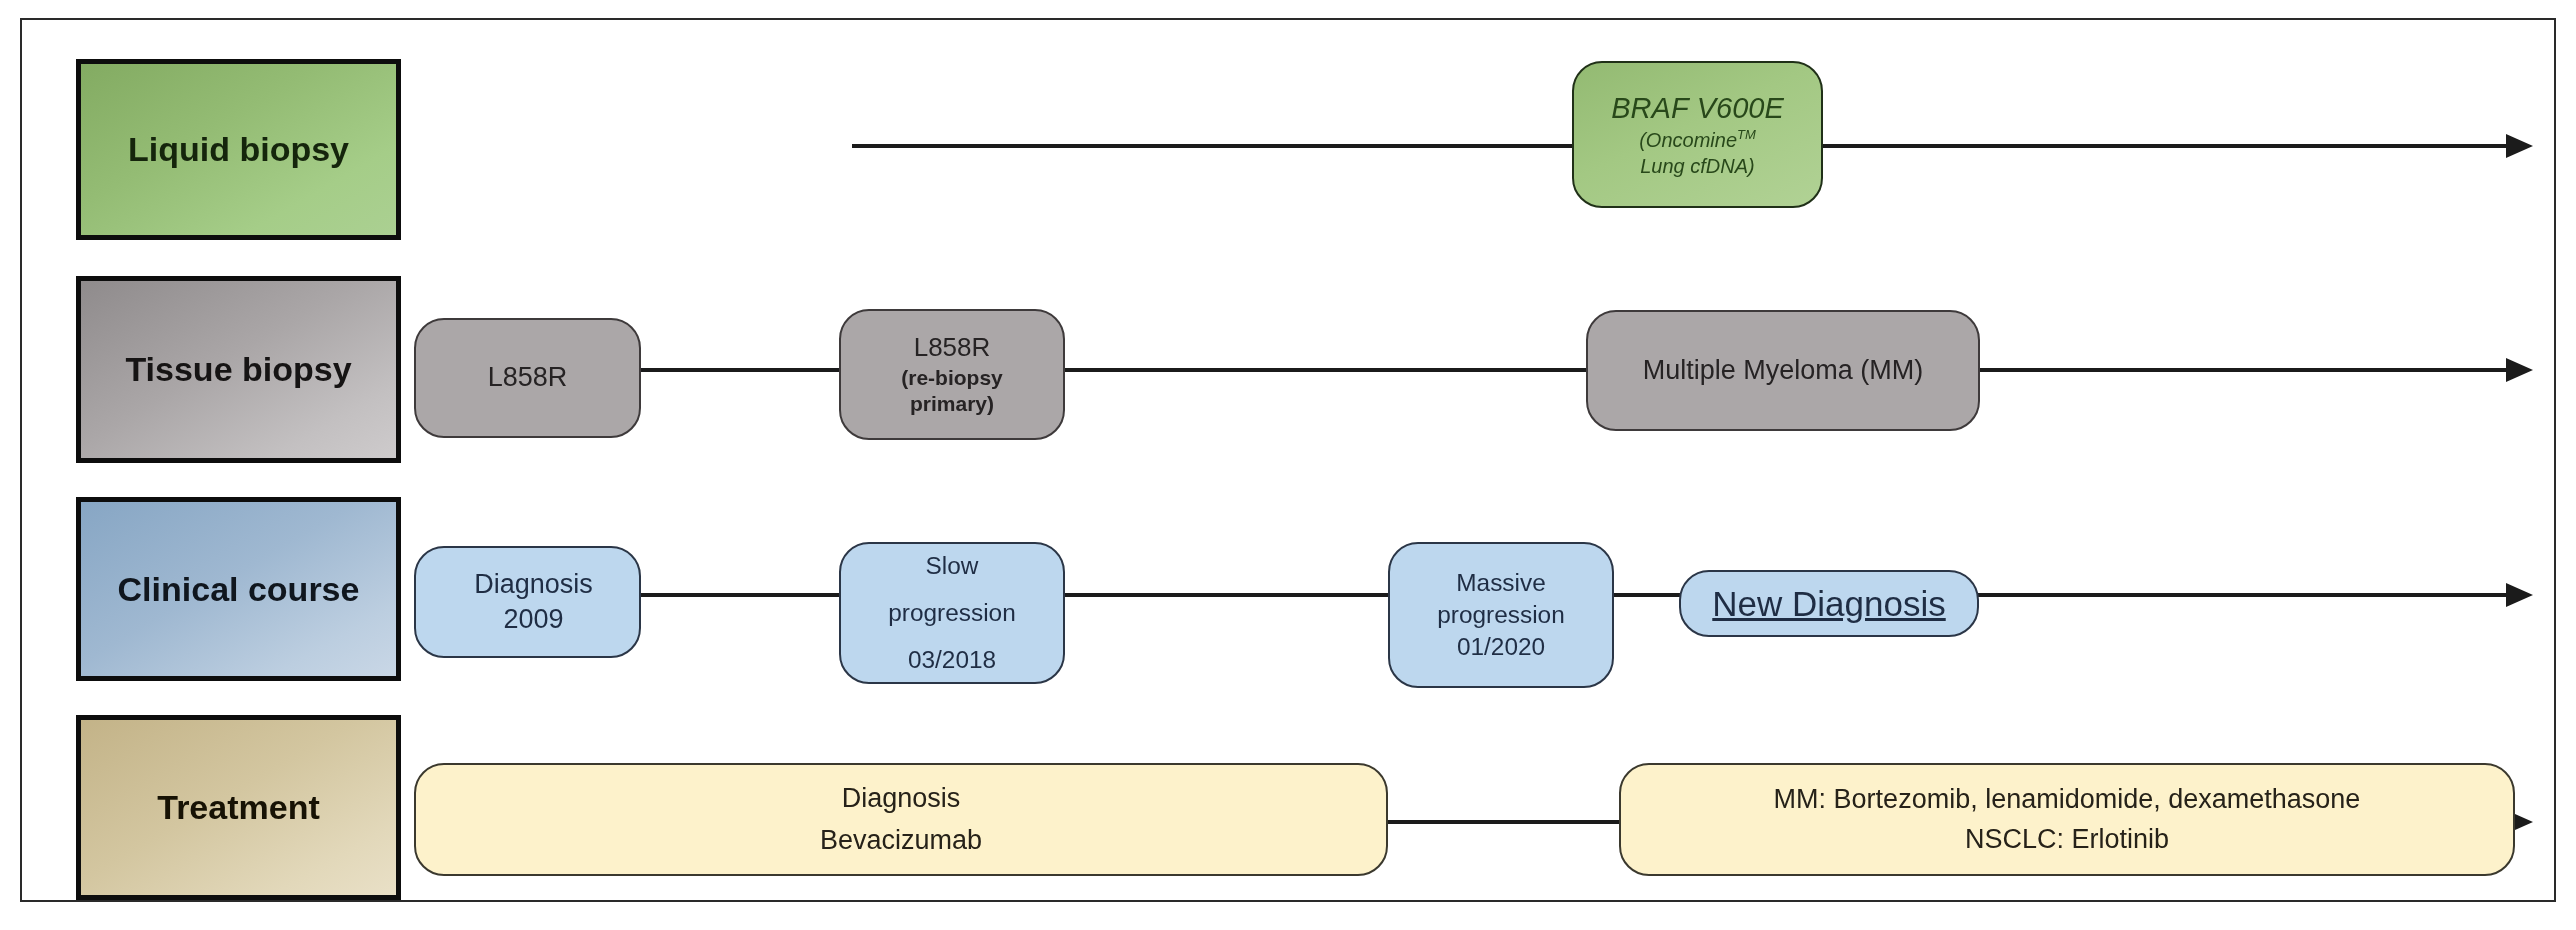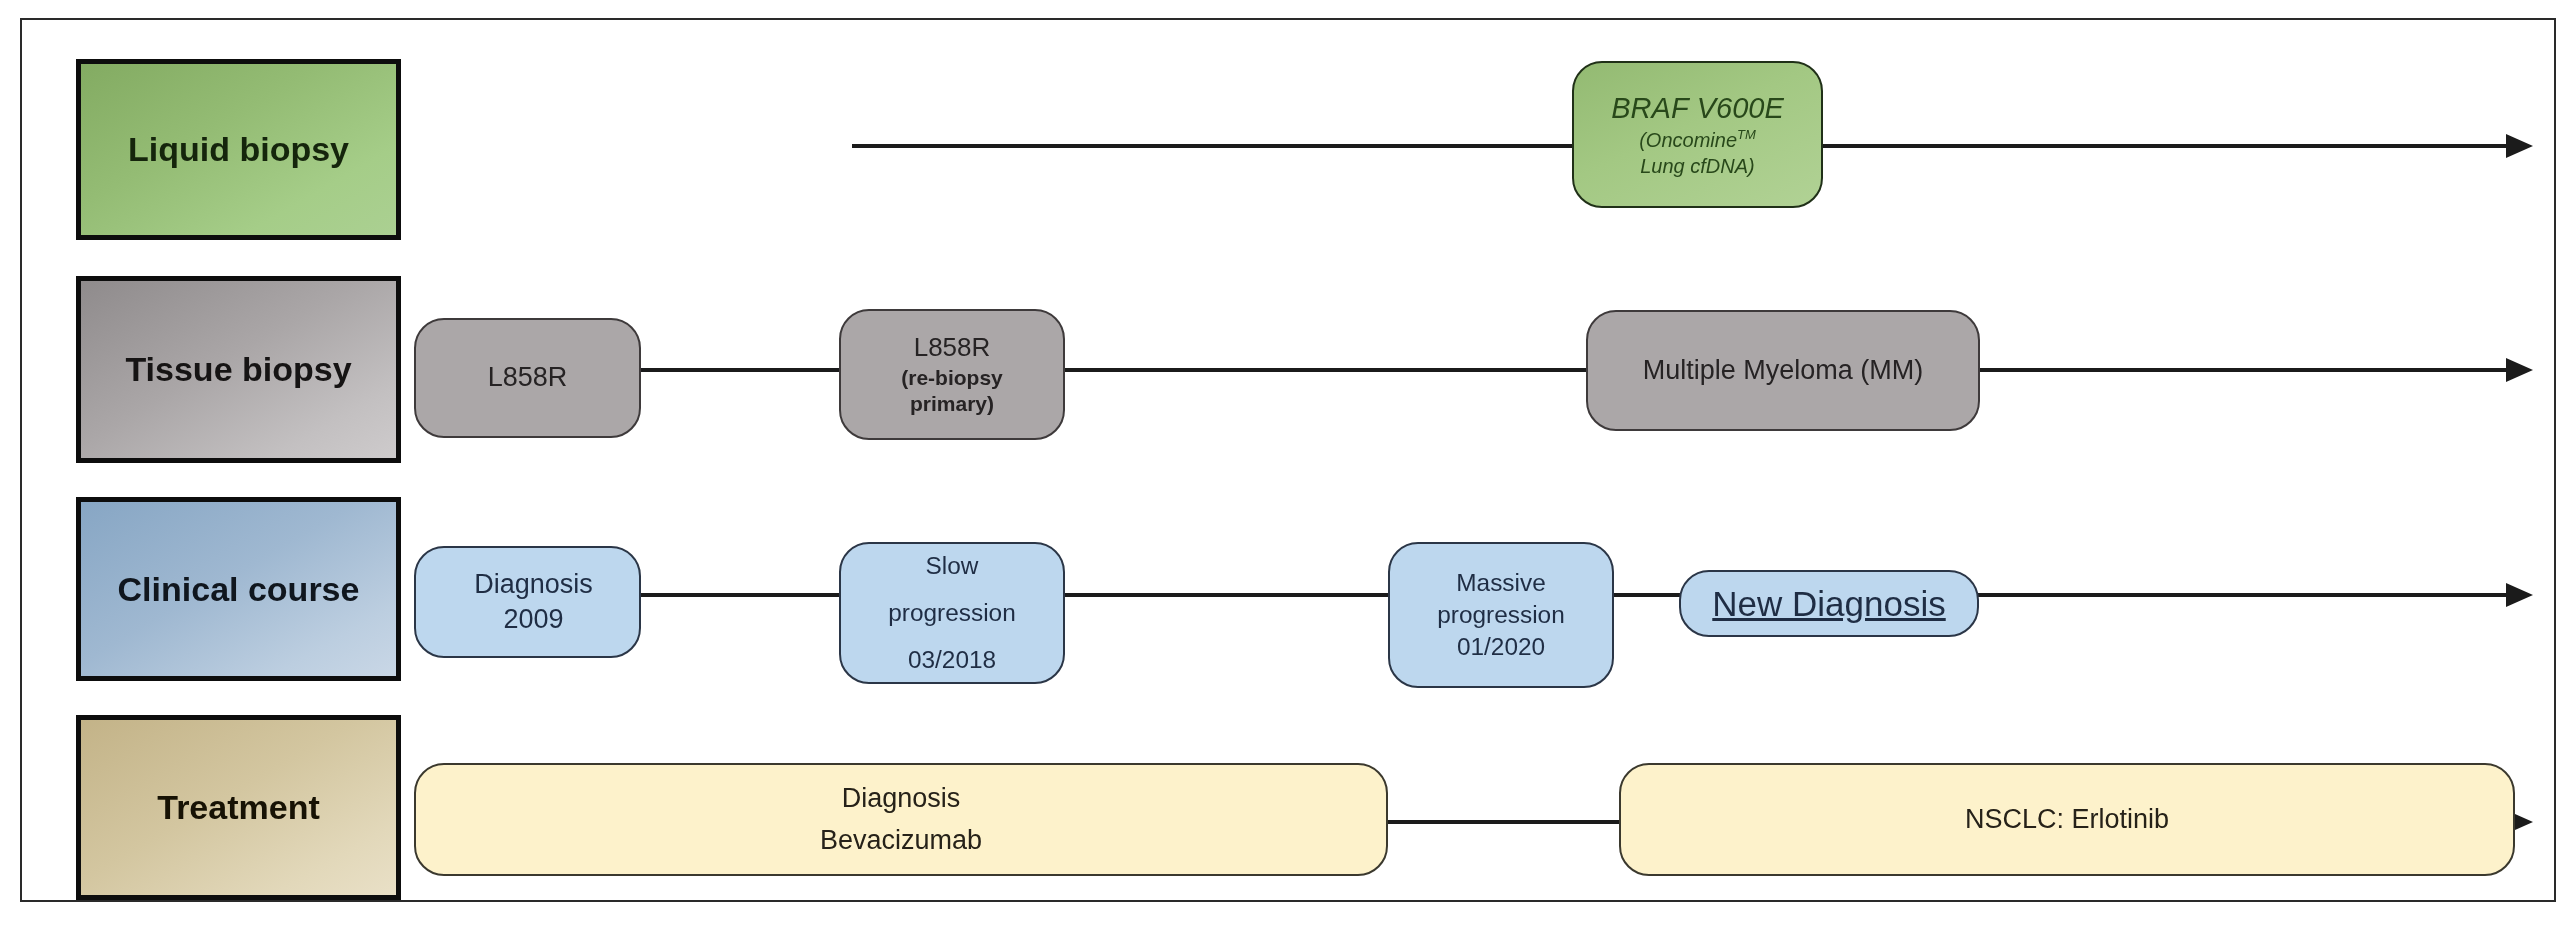--- a/index.html
+++ b/index.html
@@ -195,18 +195,19 @@
     </div>
     <div class="ebox blue e-newdiag">
       <span class="line">New Diagnosis</span>
     </div>
 
     <div class="ebox tan e-erlotinib">
       <span class="line">Diagnosis</span>
       <span class="line">Bevacizumab</span>
     </div>
     <div class="ebox tan e-mmnsclc">
+      <span class="line">MM: Bortezomib, lenamidomide, dexamethasone</span>
       <span class="line">NSCLC: Erlotinib</span>
     </div>
 
   </div>
 </div>
 
 
 </body></html>

